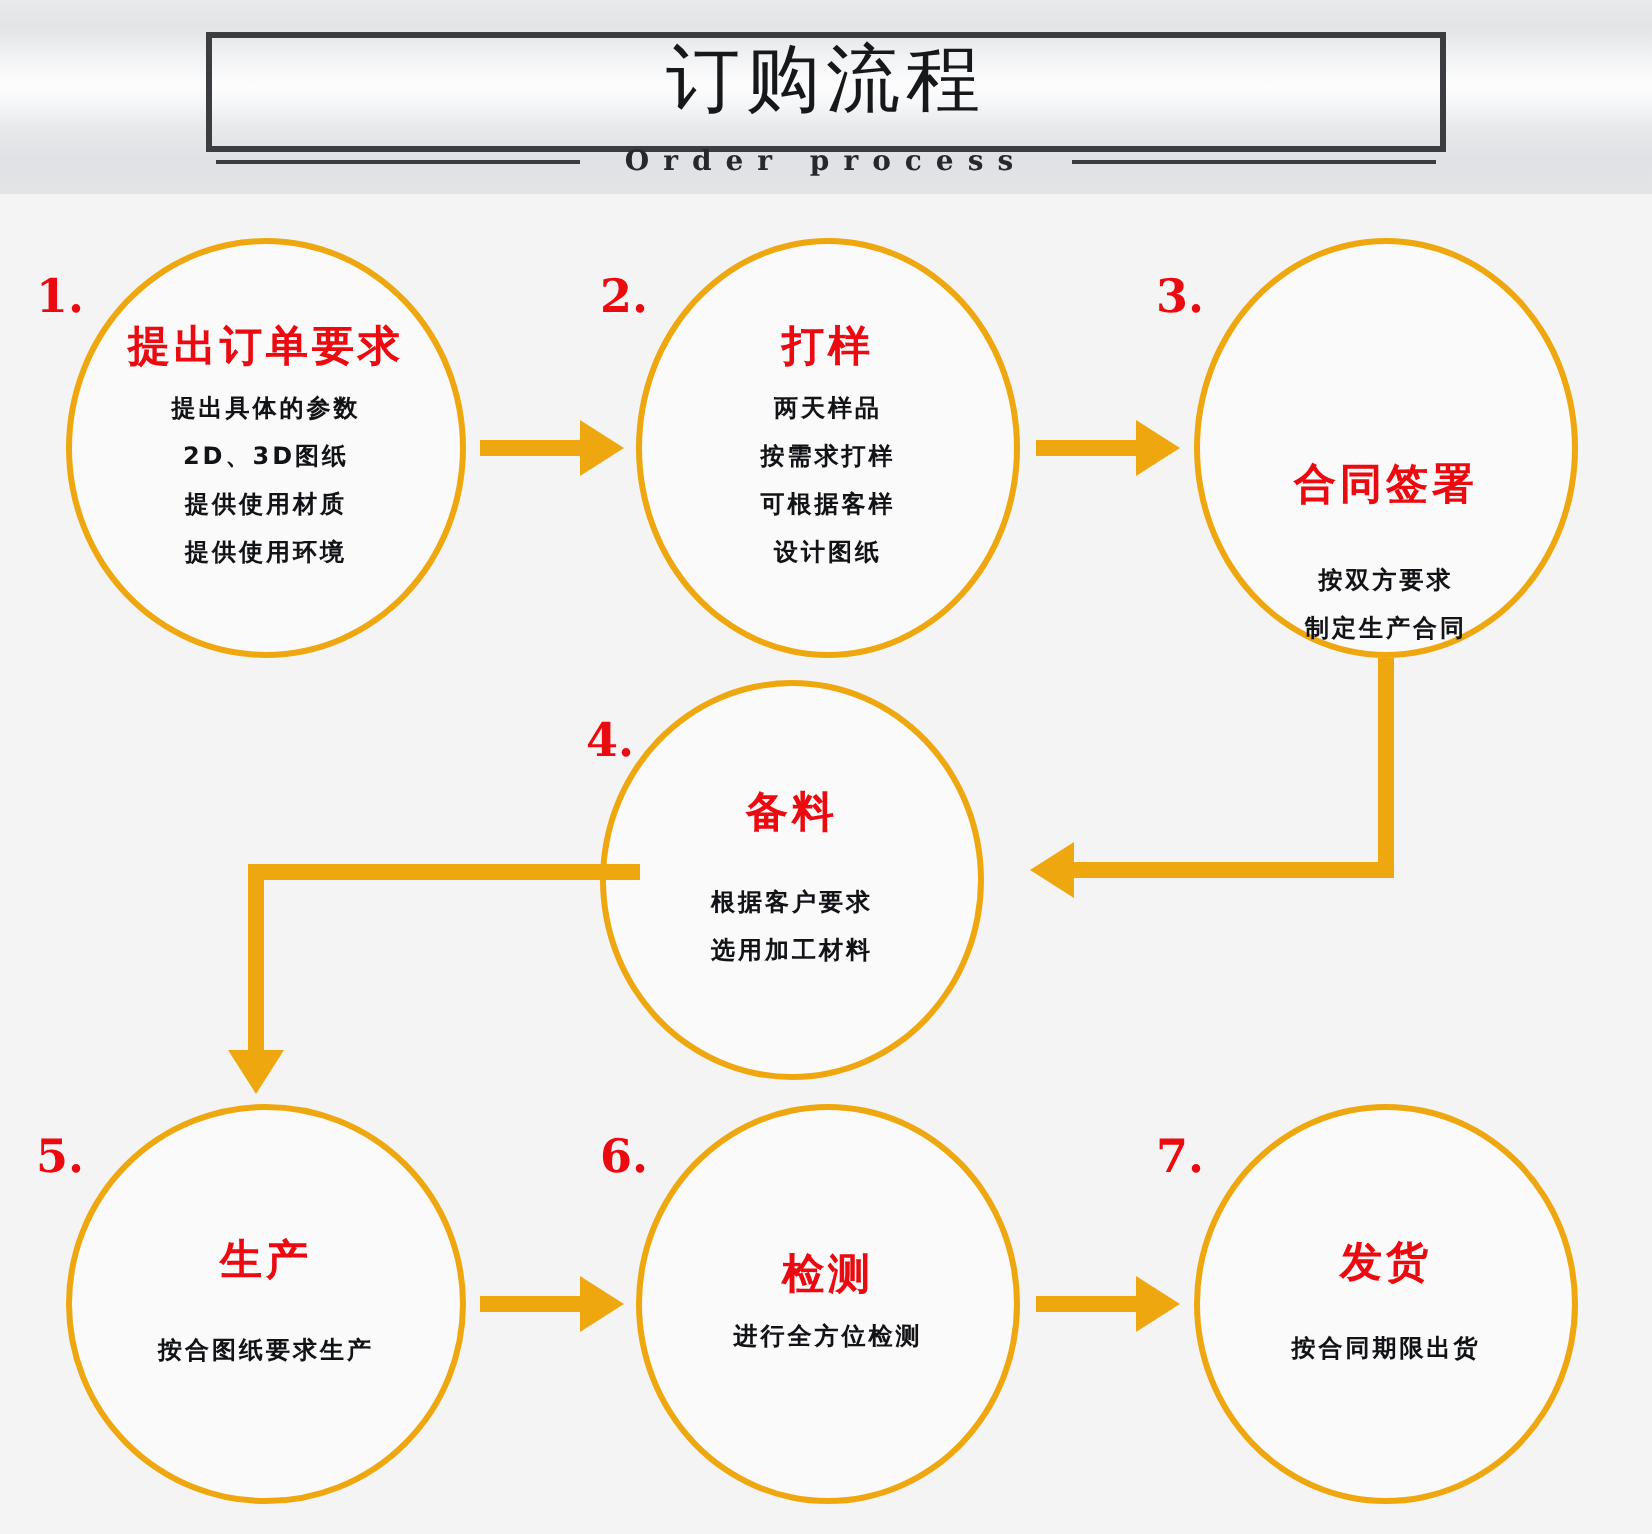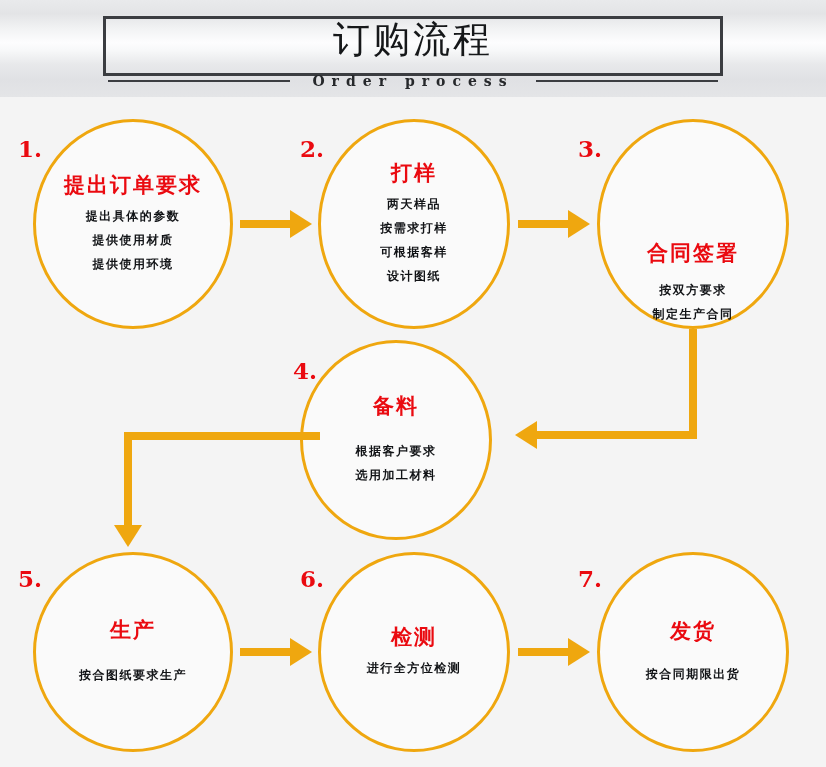--- a/index.html
+++ b/index.html
@@ -202,20 +202,21 @@
     </div>
   </div>
 
   <div class="flow">
 
     <div class="node-index" style="left:18px; top:40px;">1.</div>
     <div class="node" style="left:33px; top:22px; width:200px; height:210px;">
       <div class="node-title">提出订单要求</div>
       <div class="node-lines">
         <div>提出具体的参数</div>
+        <div>2D、3D图纸</div>
         <div>提供使用材质</div>
         <div>提供使用环境</div>
       </div>
     </div>
 
     <div class="arrow-h right" style="left:240px; top:114px; width:72px;">
       <div class="shaft"></div>
       <div class="head"></div>
     </div>
 
@@ -231,21 +232,21 @@
     </div>
 
     <div class="arrow-h right" style="left:518px; top:114px; width:72px;">
       <div class="shaft"></div>
       <div class="head"></div>
     </div>
 
     <div class="node-index" style="left:578px; top:40px;">3.</div>
     <div class="node" style="left:597px; top:22px; width:192px; height:210px;justify-content:flex-end;">
       <div class="node-title">合同签署</div>
-      <div class="node-lines" style="margin-top:6px;">
+      <div class="node-lines" style="margin-top:17px;">
         <div>按双方要求</div>
         <div>制定生产合同</div>
       </div>
     </div>
 
     <div class="bar-v" style="left:689px; top:232px; height:110px;"></div>
     <div class="bar-h" style="left:540px; top:334px; width:157px;"></div>
     <div class="arrow-h left" style="left:515px; top:325px; width:30px;">
       <div class="head"></div>
       <div class="shaft"></div>

